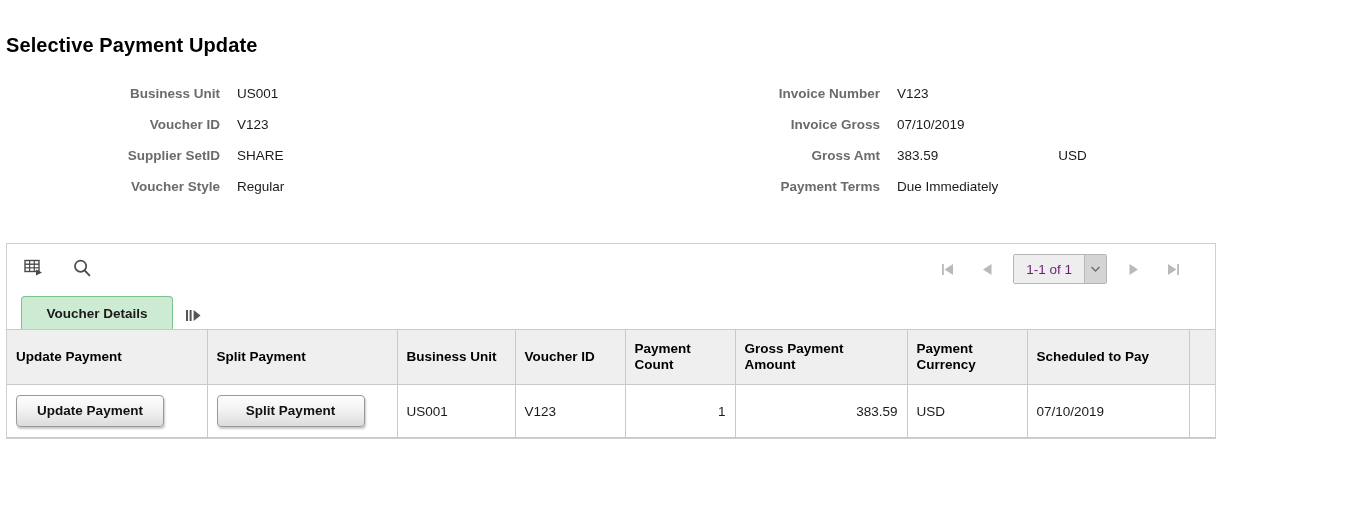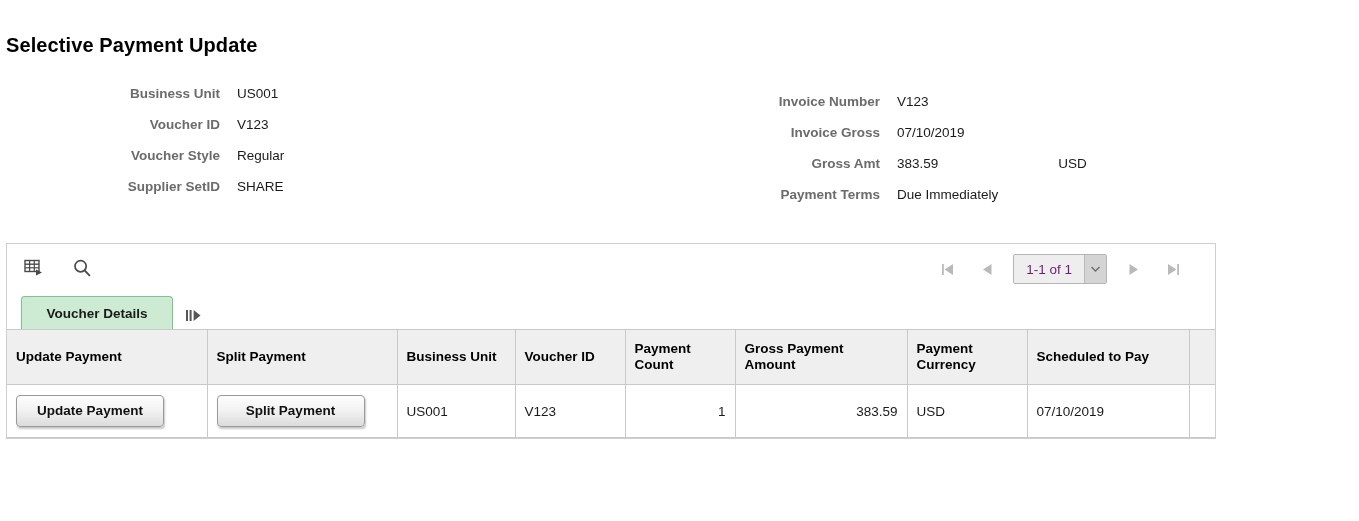--- a/index.html
+++ b/index.html
@@ -20,21 +20,21 @@
     letter-spacing: .1px;
   }
 
   
   .fields {
     position: absolute;
     left: 0; top: 78px;
     width: 1359px;
   }
   .col-left  { position: absolute; left: 0;   top: 0; width: 660px; }
-  .col-right { position: absolute; left: 660px; top: 8px; width: 660px; }
+  .col-right { position: absolute; left: 660px; top: 0; width: 660px; }
 
   .field-row {
     height: 31px;
     display: flex;
     align-items: center;
   }
   .f-label {
     width: 237px;
     text-align: right;
     padding-right: 17px;
@@ -223,27 +223,27 @@
       <div class="f-label">Business Unit</div>
       <div class="f-value">US001</div>
     </div>
 
     <div class="field-row">
       <div class="f-label">Voucher ID</div>
       <div class="f-value">V123</div>
     </div>
 
     <div class="field-row">
+      <div class="f-label">Supplier SetID</div>
+      <div class="f-value">SHARE</div>
+    </div>
+
+    <div class="field-row">
       <div class="f-label">Voucher Style</div>
       <div class="f-value">Regular</div>
-    </div>
-
-    <div class="field-row">
-      <div class="f-label">Supplier SetID</div>
-      <div class="f-value">SHARE</div>
     </div>
 
 
   </div>
 
   <div class="col-right">
 
     <div class="field-row">
       <div class="f-label">Invoice Number</div>
       <div class="f-value">V123</div>

